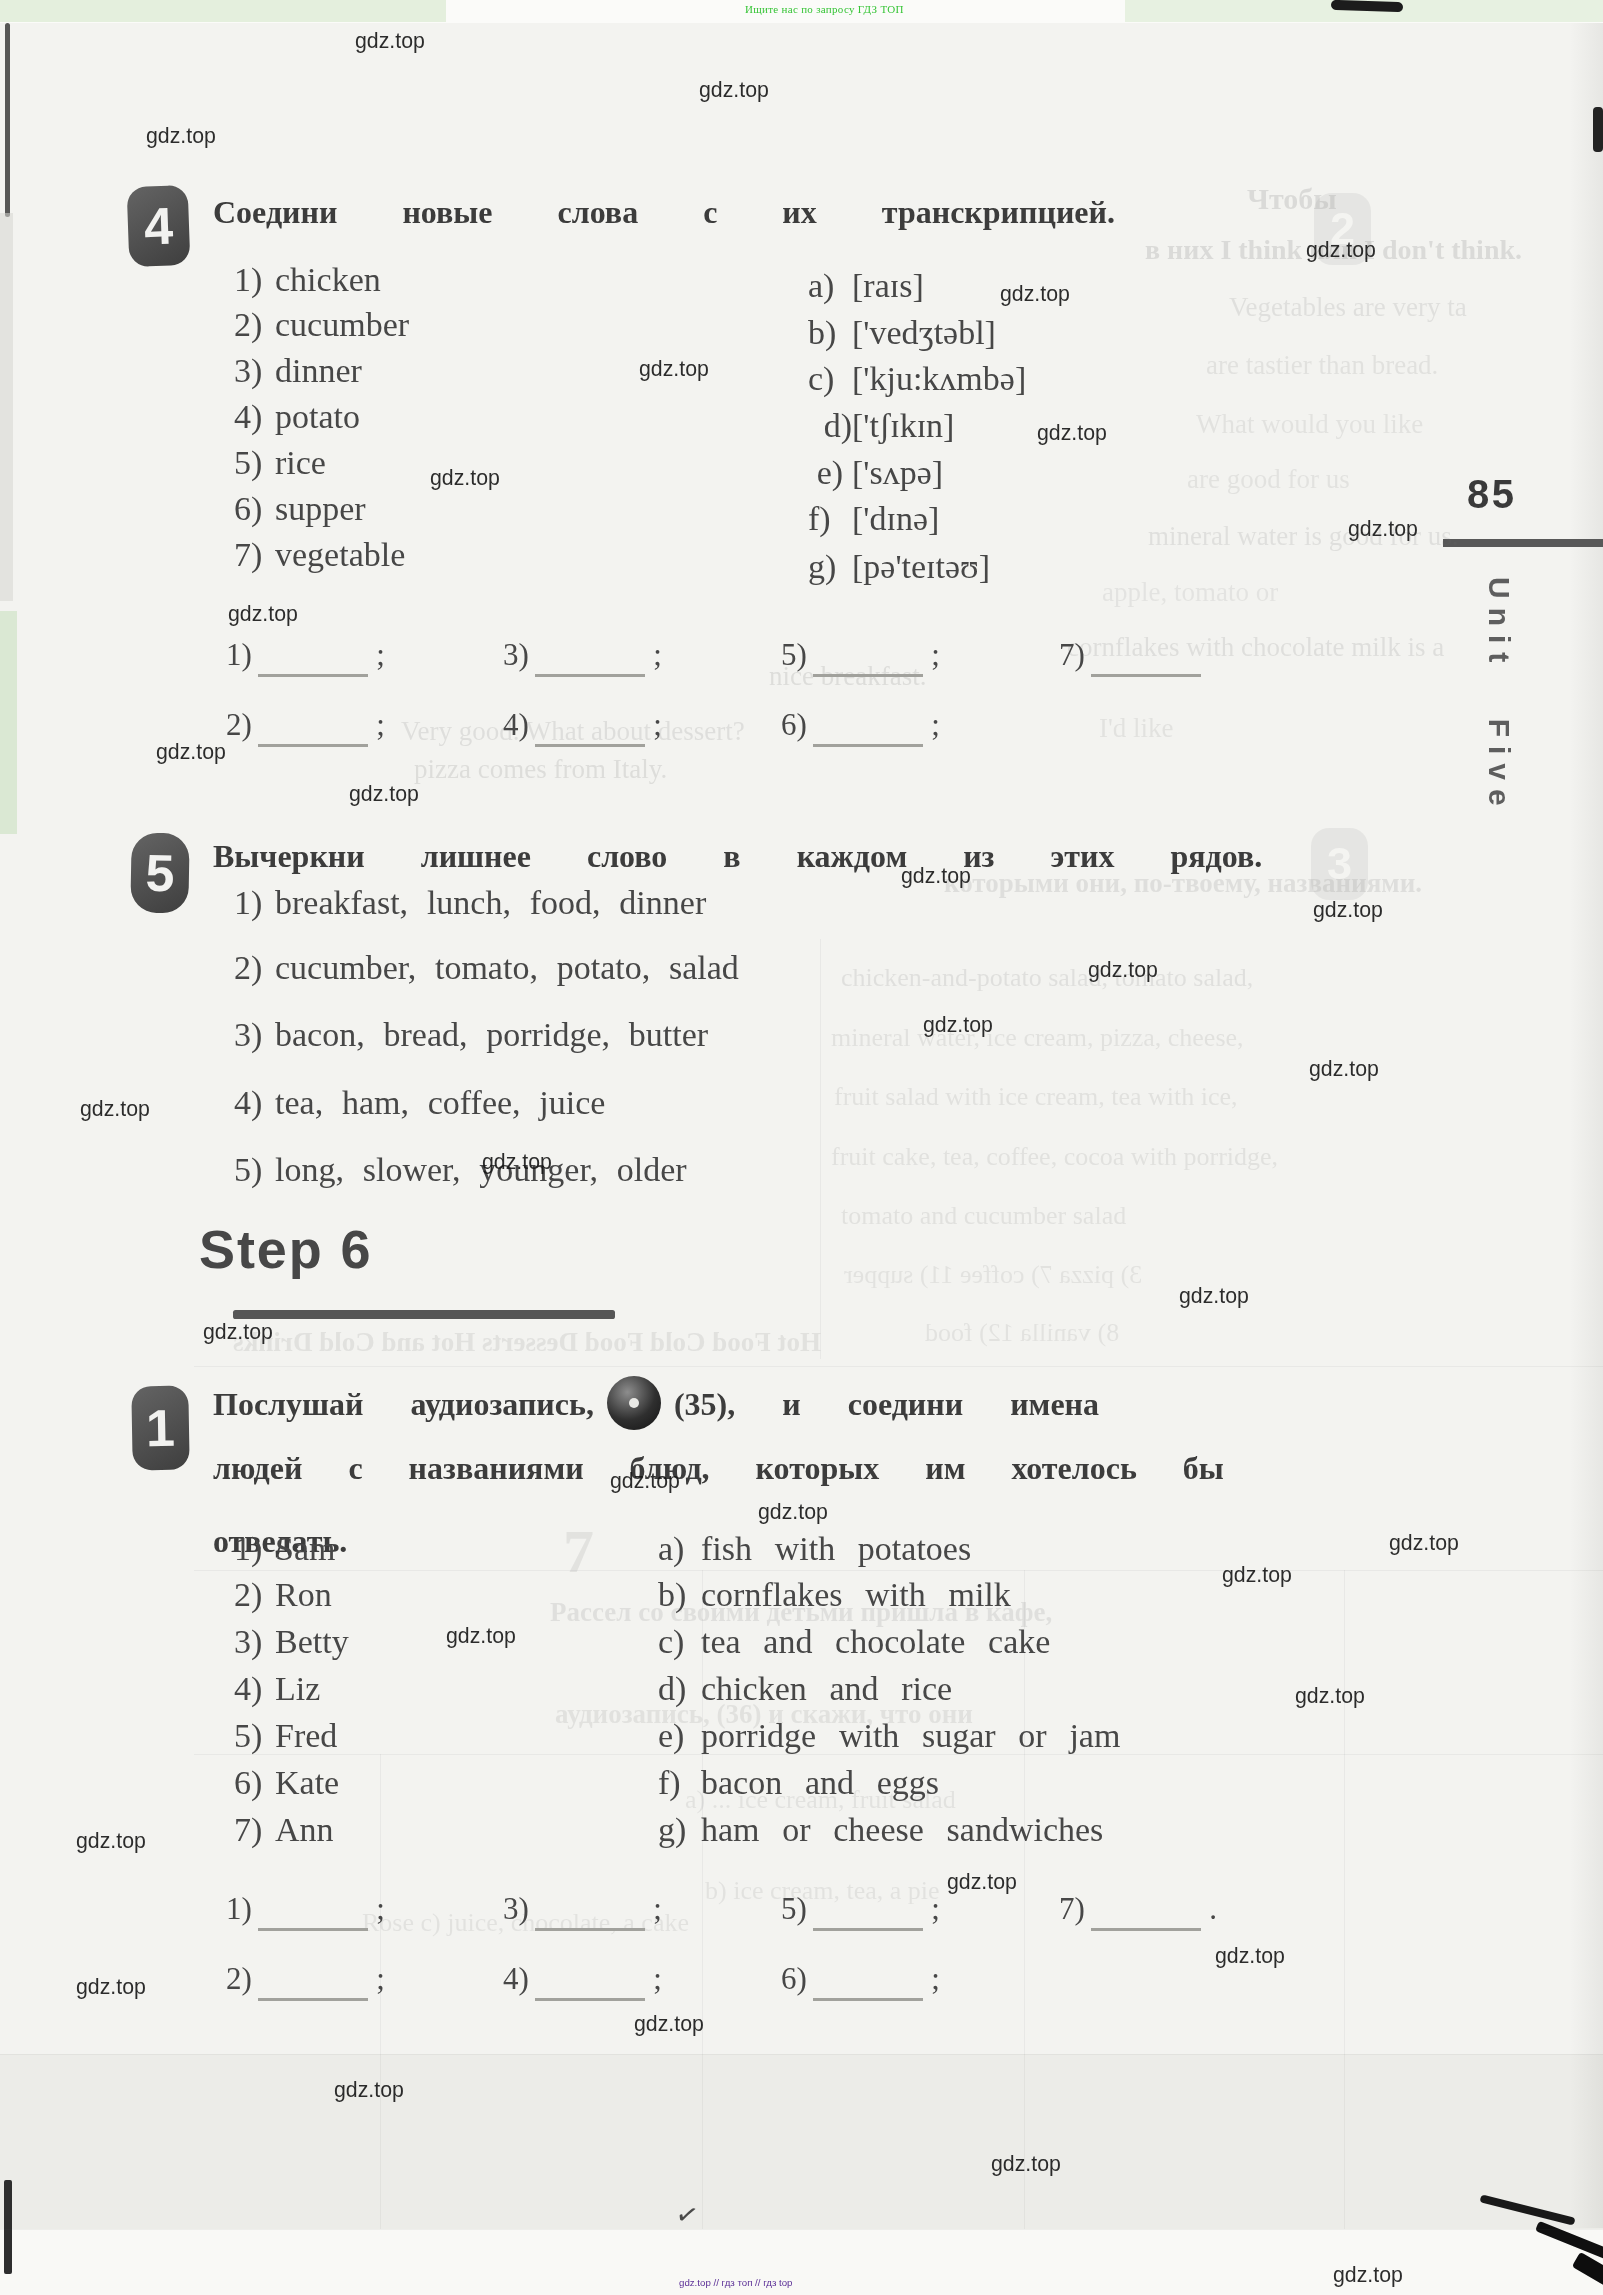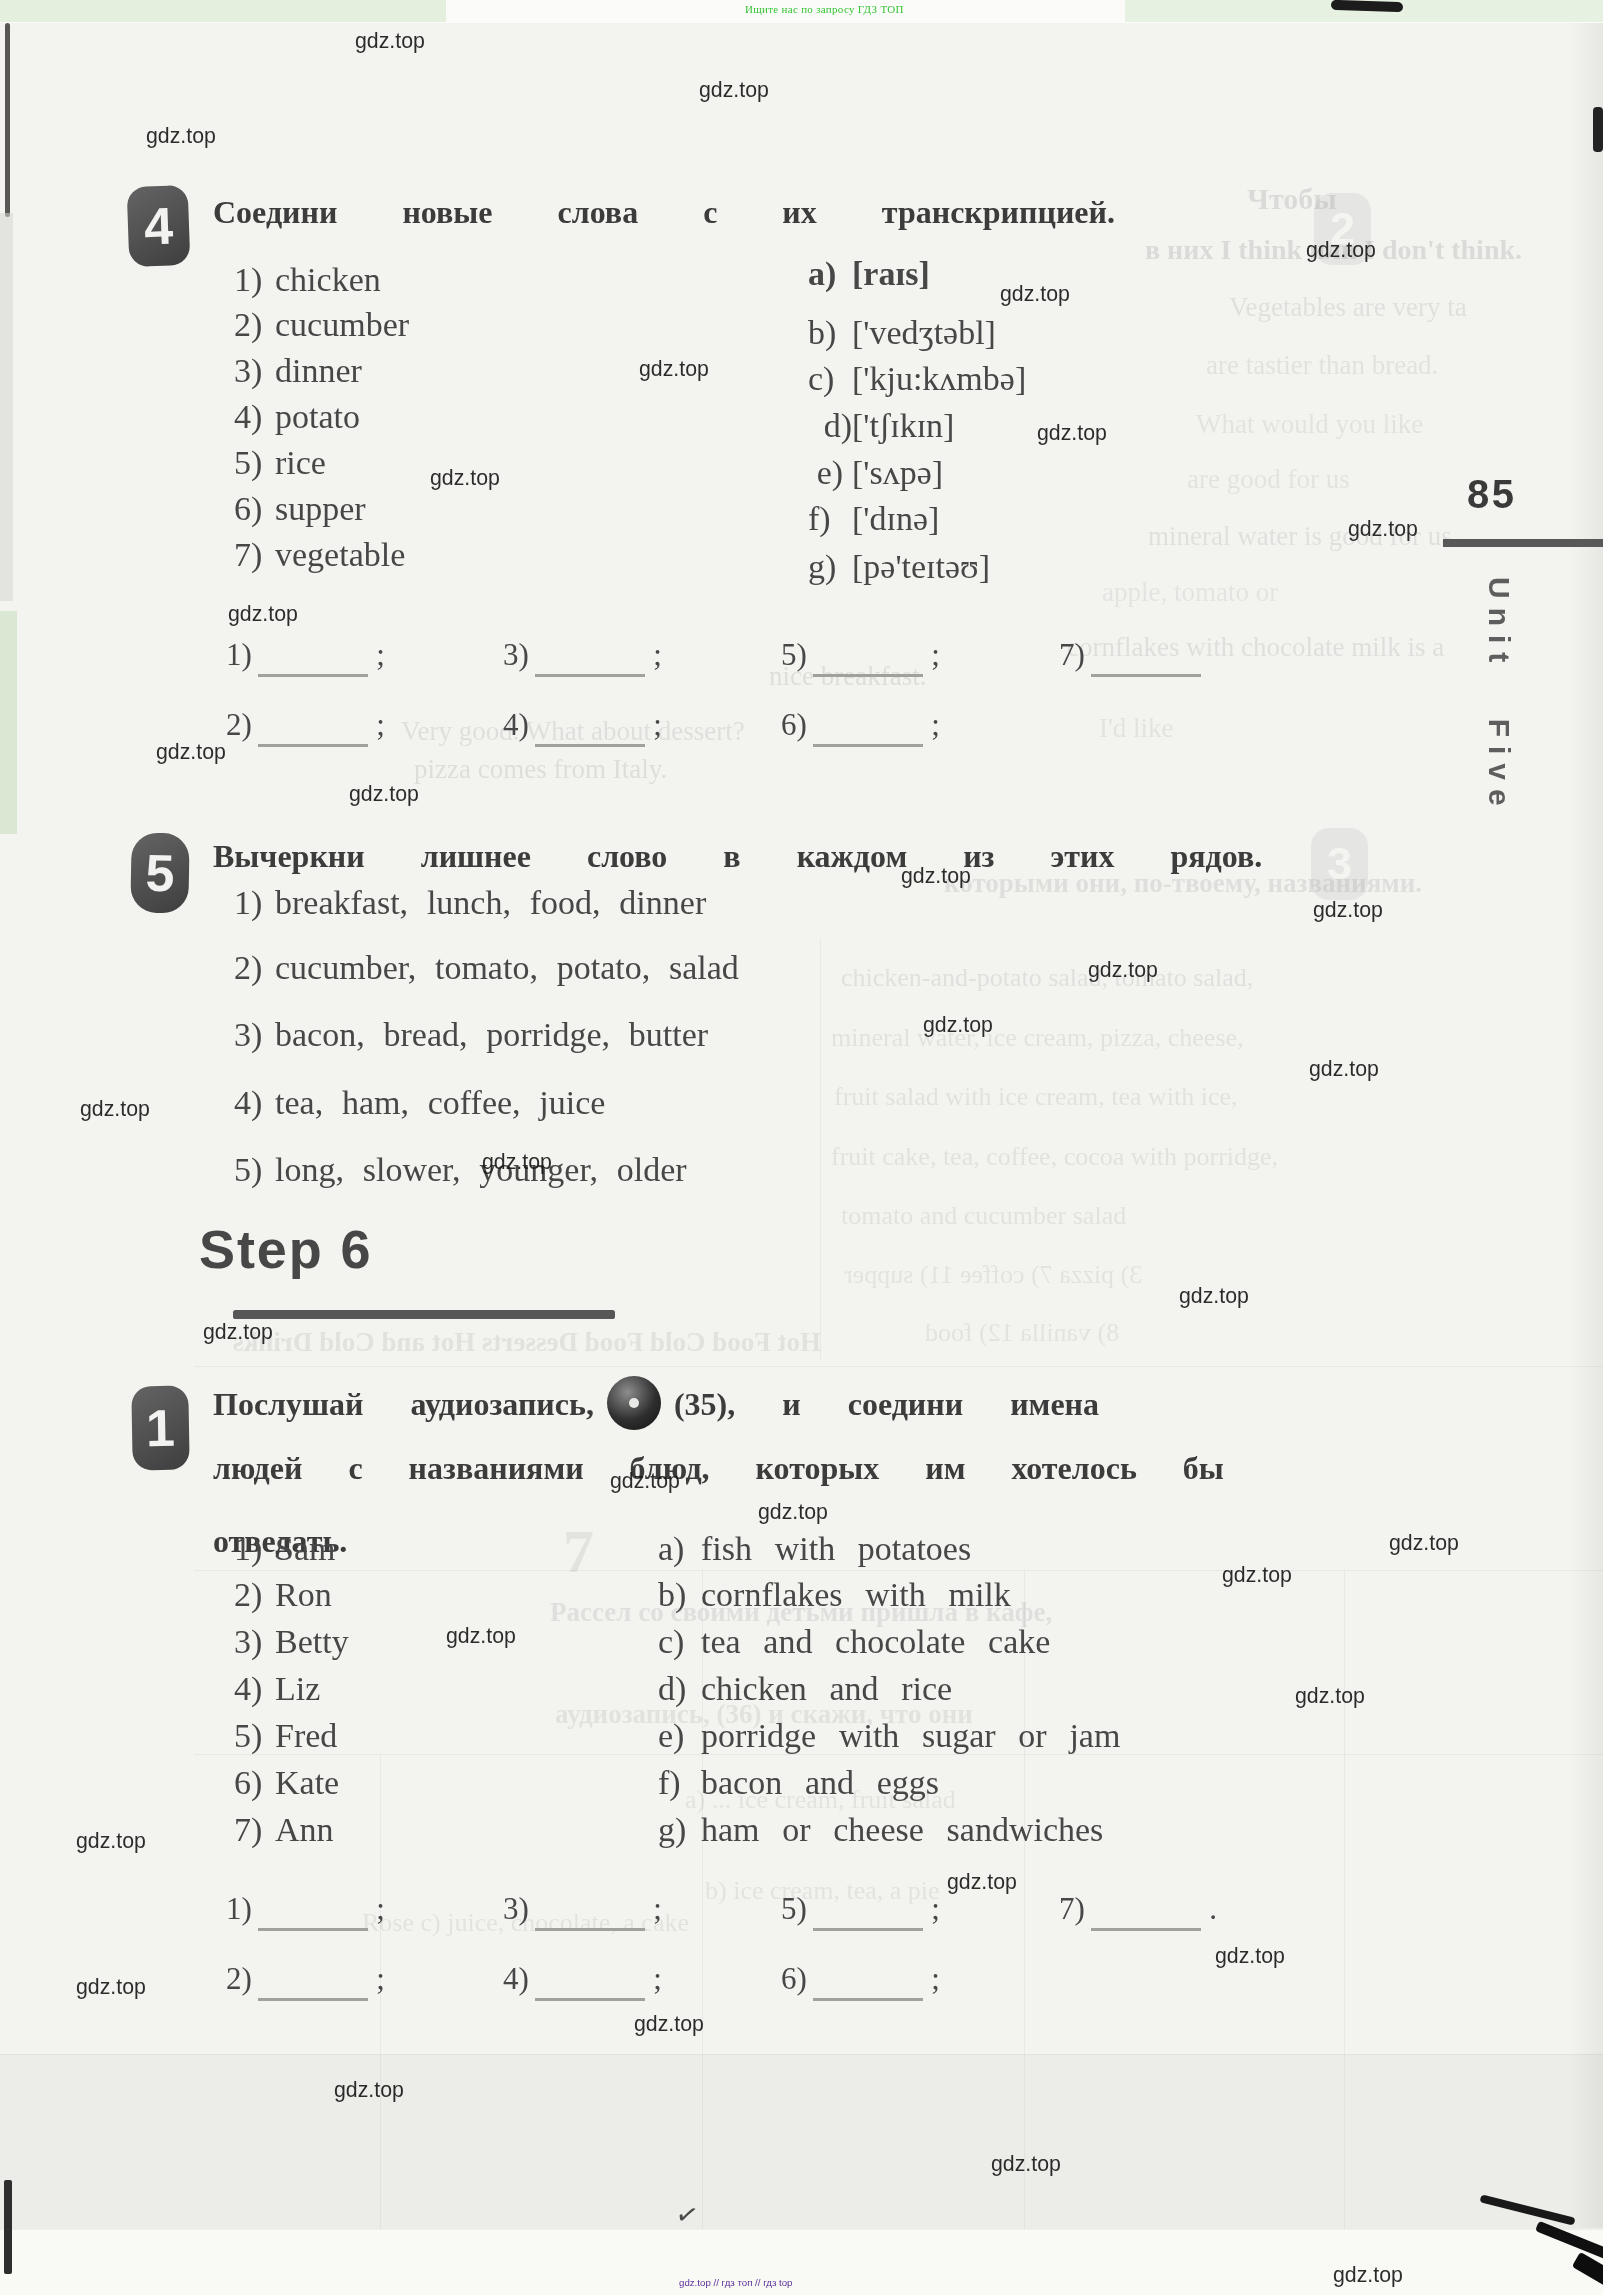--- a/index.html
+++ b/index.html
@@ -126,21 +126,21 @@
   <div class="abs title t4 ztext">Соедини новые слова с их транскрипцией.</div>
 
   <div class="li wordcol ztext" style="top:261px;"><span class="num">1)</span><span>chicken</span></div>
   <div class="li wordcol ztext" style="top:306px;"><span class="num">2)</span><span>cucumber</span></div>
   <div class="li wordcol ztext" style="top:352px;"><span class="num">3)</span><span>dinner</span></div>
   <div class="li wordcol ztext" style="top:398px;"><span class="num">4)</span><span>potato</span></div>
   <div class="li wordcol ztext" style="top:444px;"><span class="num">5)</span><span>rice</span></div>
   <div class="li wordcol ztext" style="top:490px;"><span class="num">6)</span><span>supper</span></div>
   <div class="li wordcol ztext" style="top:536px;"><span class="num">7)</span><span>vegetable</span></div>
 
-  <div class="li transcol ztext" style="top:255px;font-weight:bold;"><span class="num">a)</span><span>[raɪs]</span></div>
+  <div class="li transcol ztext" style="top:267px;"><span class="num">a)</span><span>[raɪs]</span></div>
   <div class="li transcol ztext" style="top:314px;"><span class="num">b)</span><span>['vedʒtəbl]</span></div>
   <div class="li transcol ztext" style="top:360px;"><span class="num">c)</span><span>['kju:kʌmbə]</span></div>
   <div class="li transcol ztext" style="top:407px;text-align:right;"><span class="num">d)</span><span>['tʃɪkɪn]</span></div>
   <div class="li transcol ztext" style="top:454px;text-align:center;"><span class="num">e)</span><span>['sʌpə]</span></div>
   <div class="li transcol ztext" style="top:500px;"><span class="num">f)</span><span>['dɪnə]</span></div>
   <div class="li transcol ztext" style="top:548px;"><span class="num">g)</span><span>[pə'teɪtəʊ]</span></div>
 
   <div class="arow ztext" style="top:637px;">
     <span class="slot s1"><span>1)</span><span class="blank"></span><span>;</span></span>
     <span class="slot s2"><span>3)</span><span class="blank"></span><span>;</span></span>

